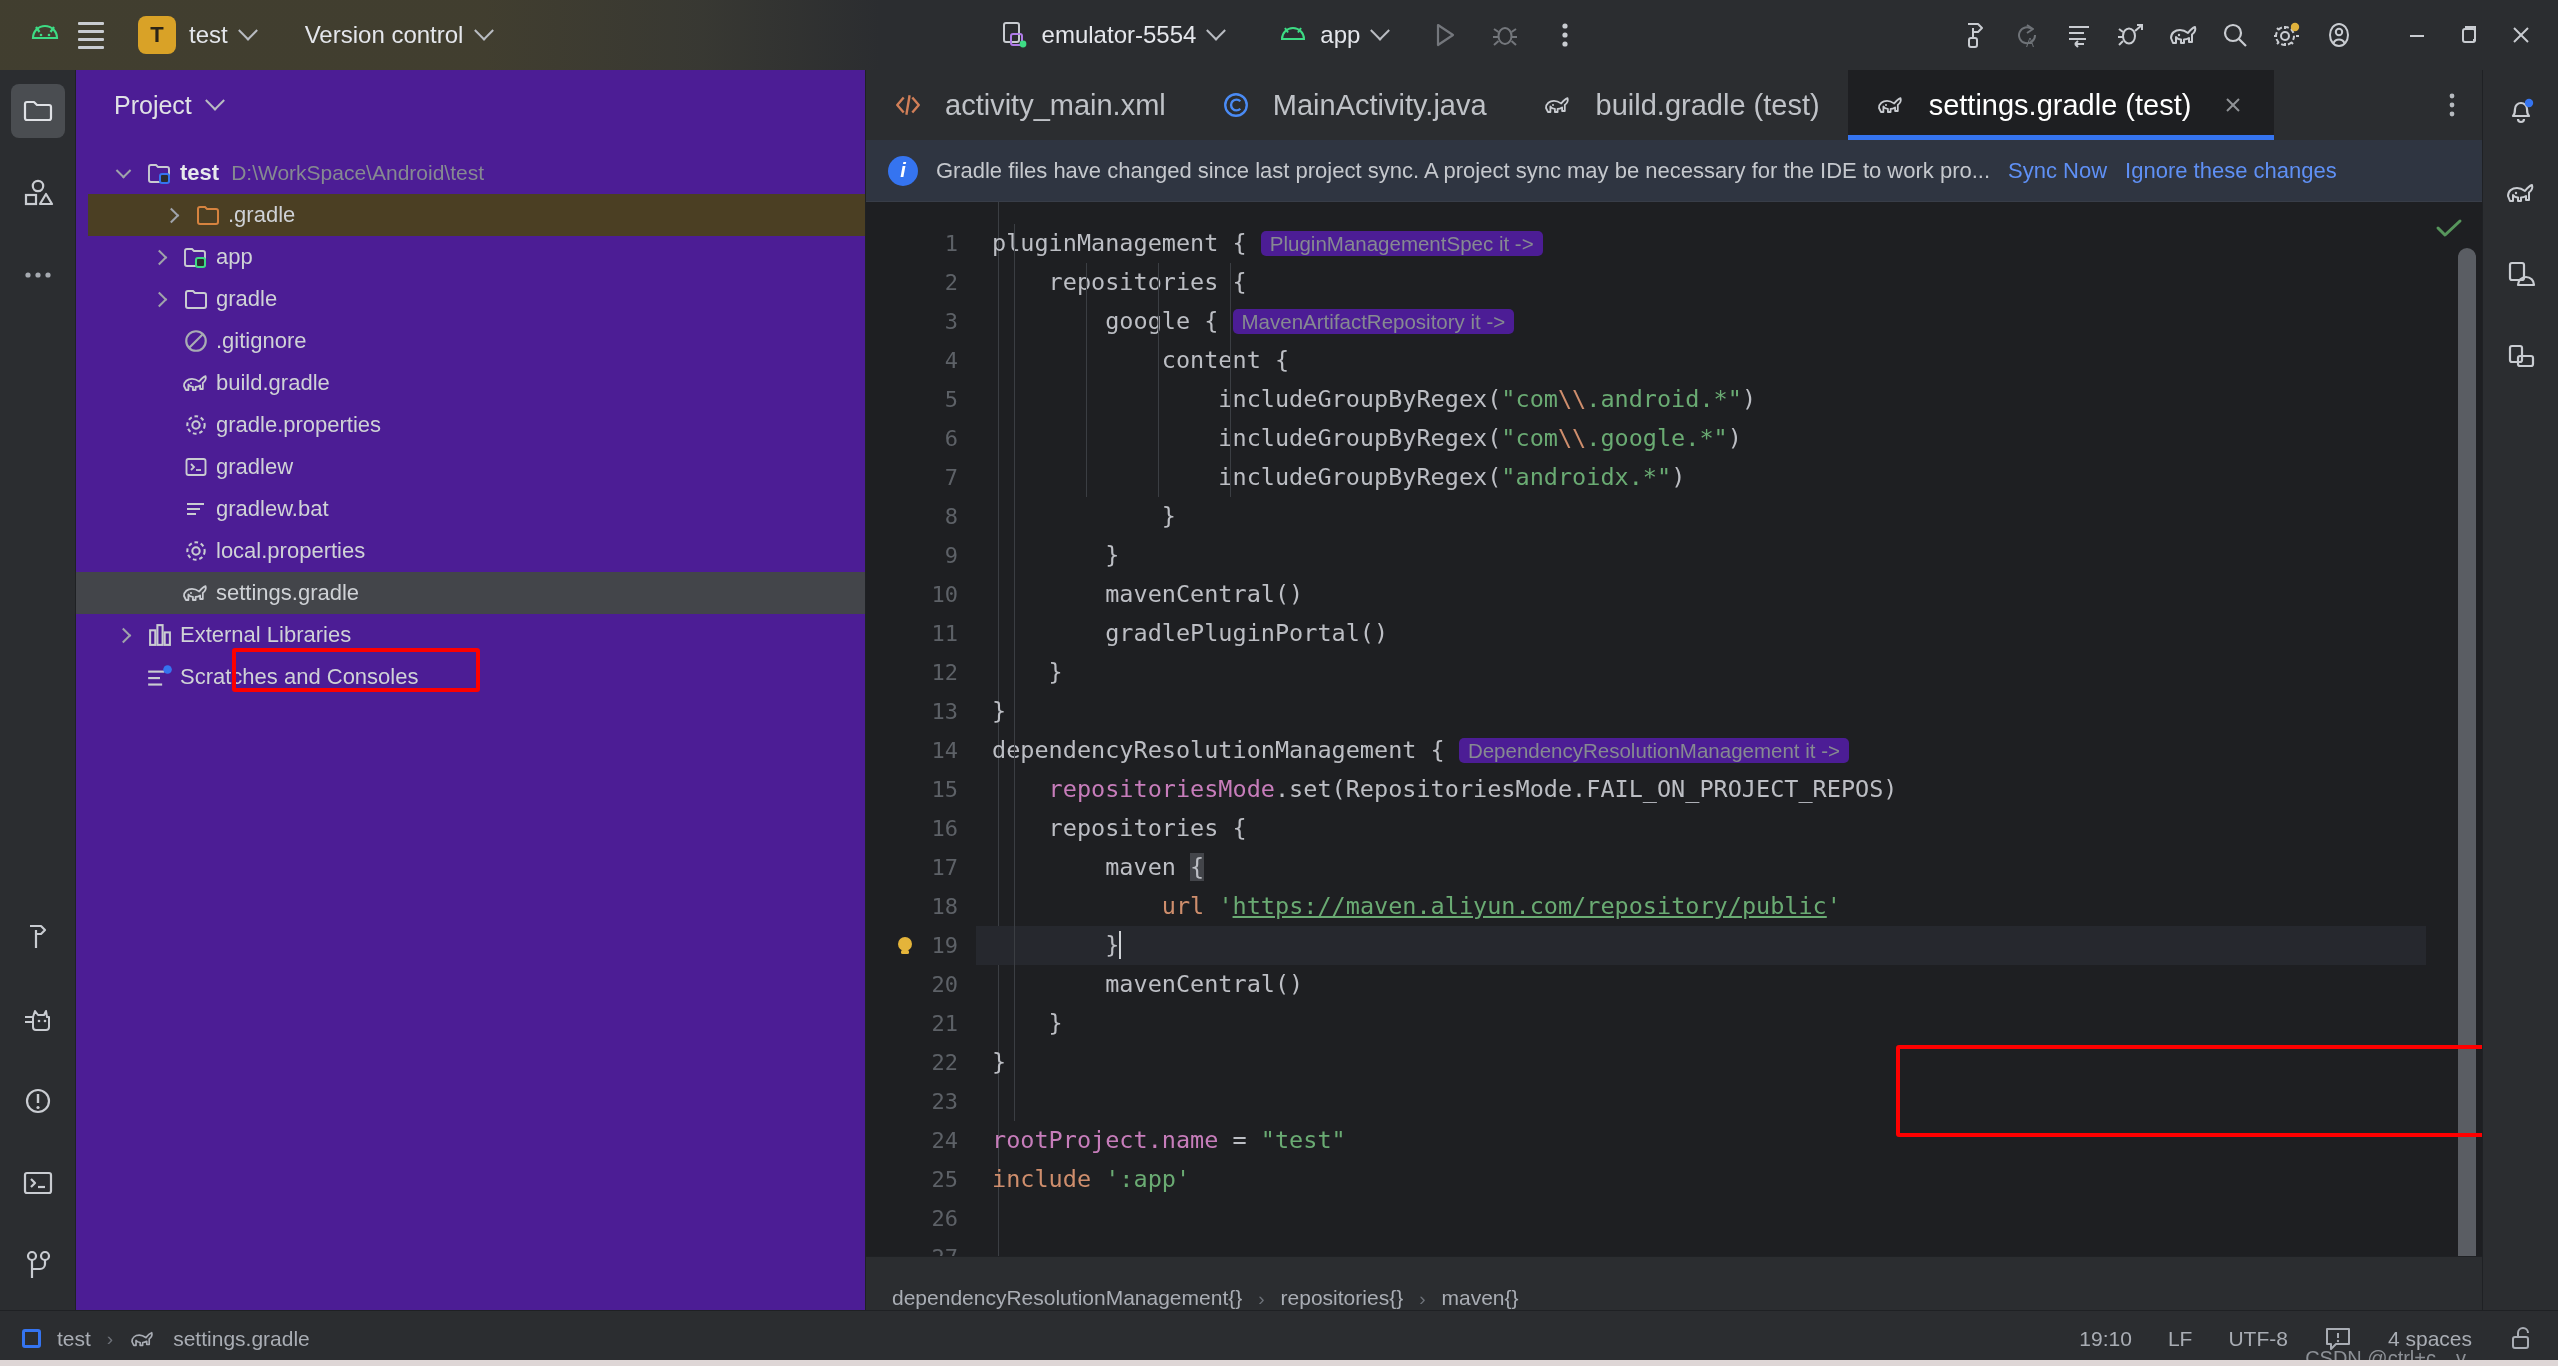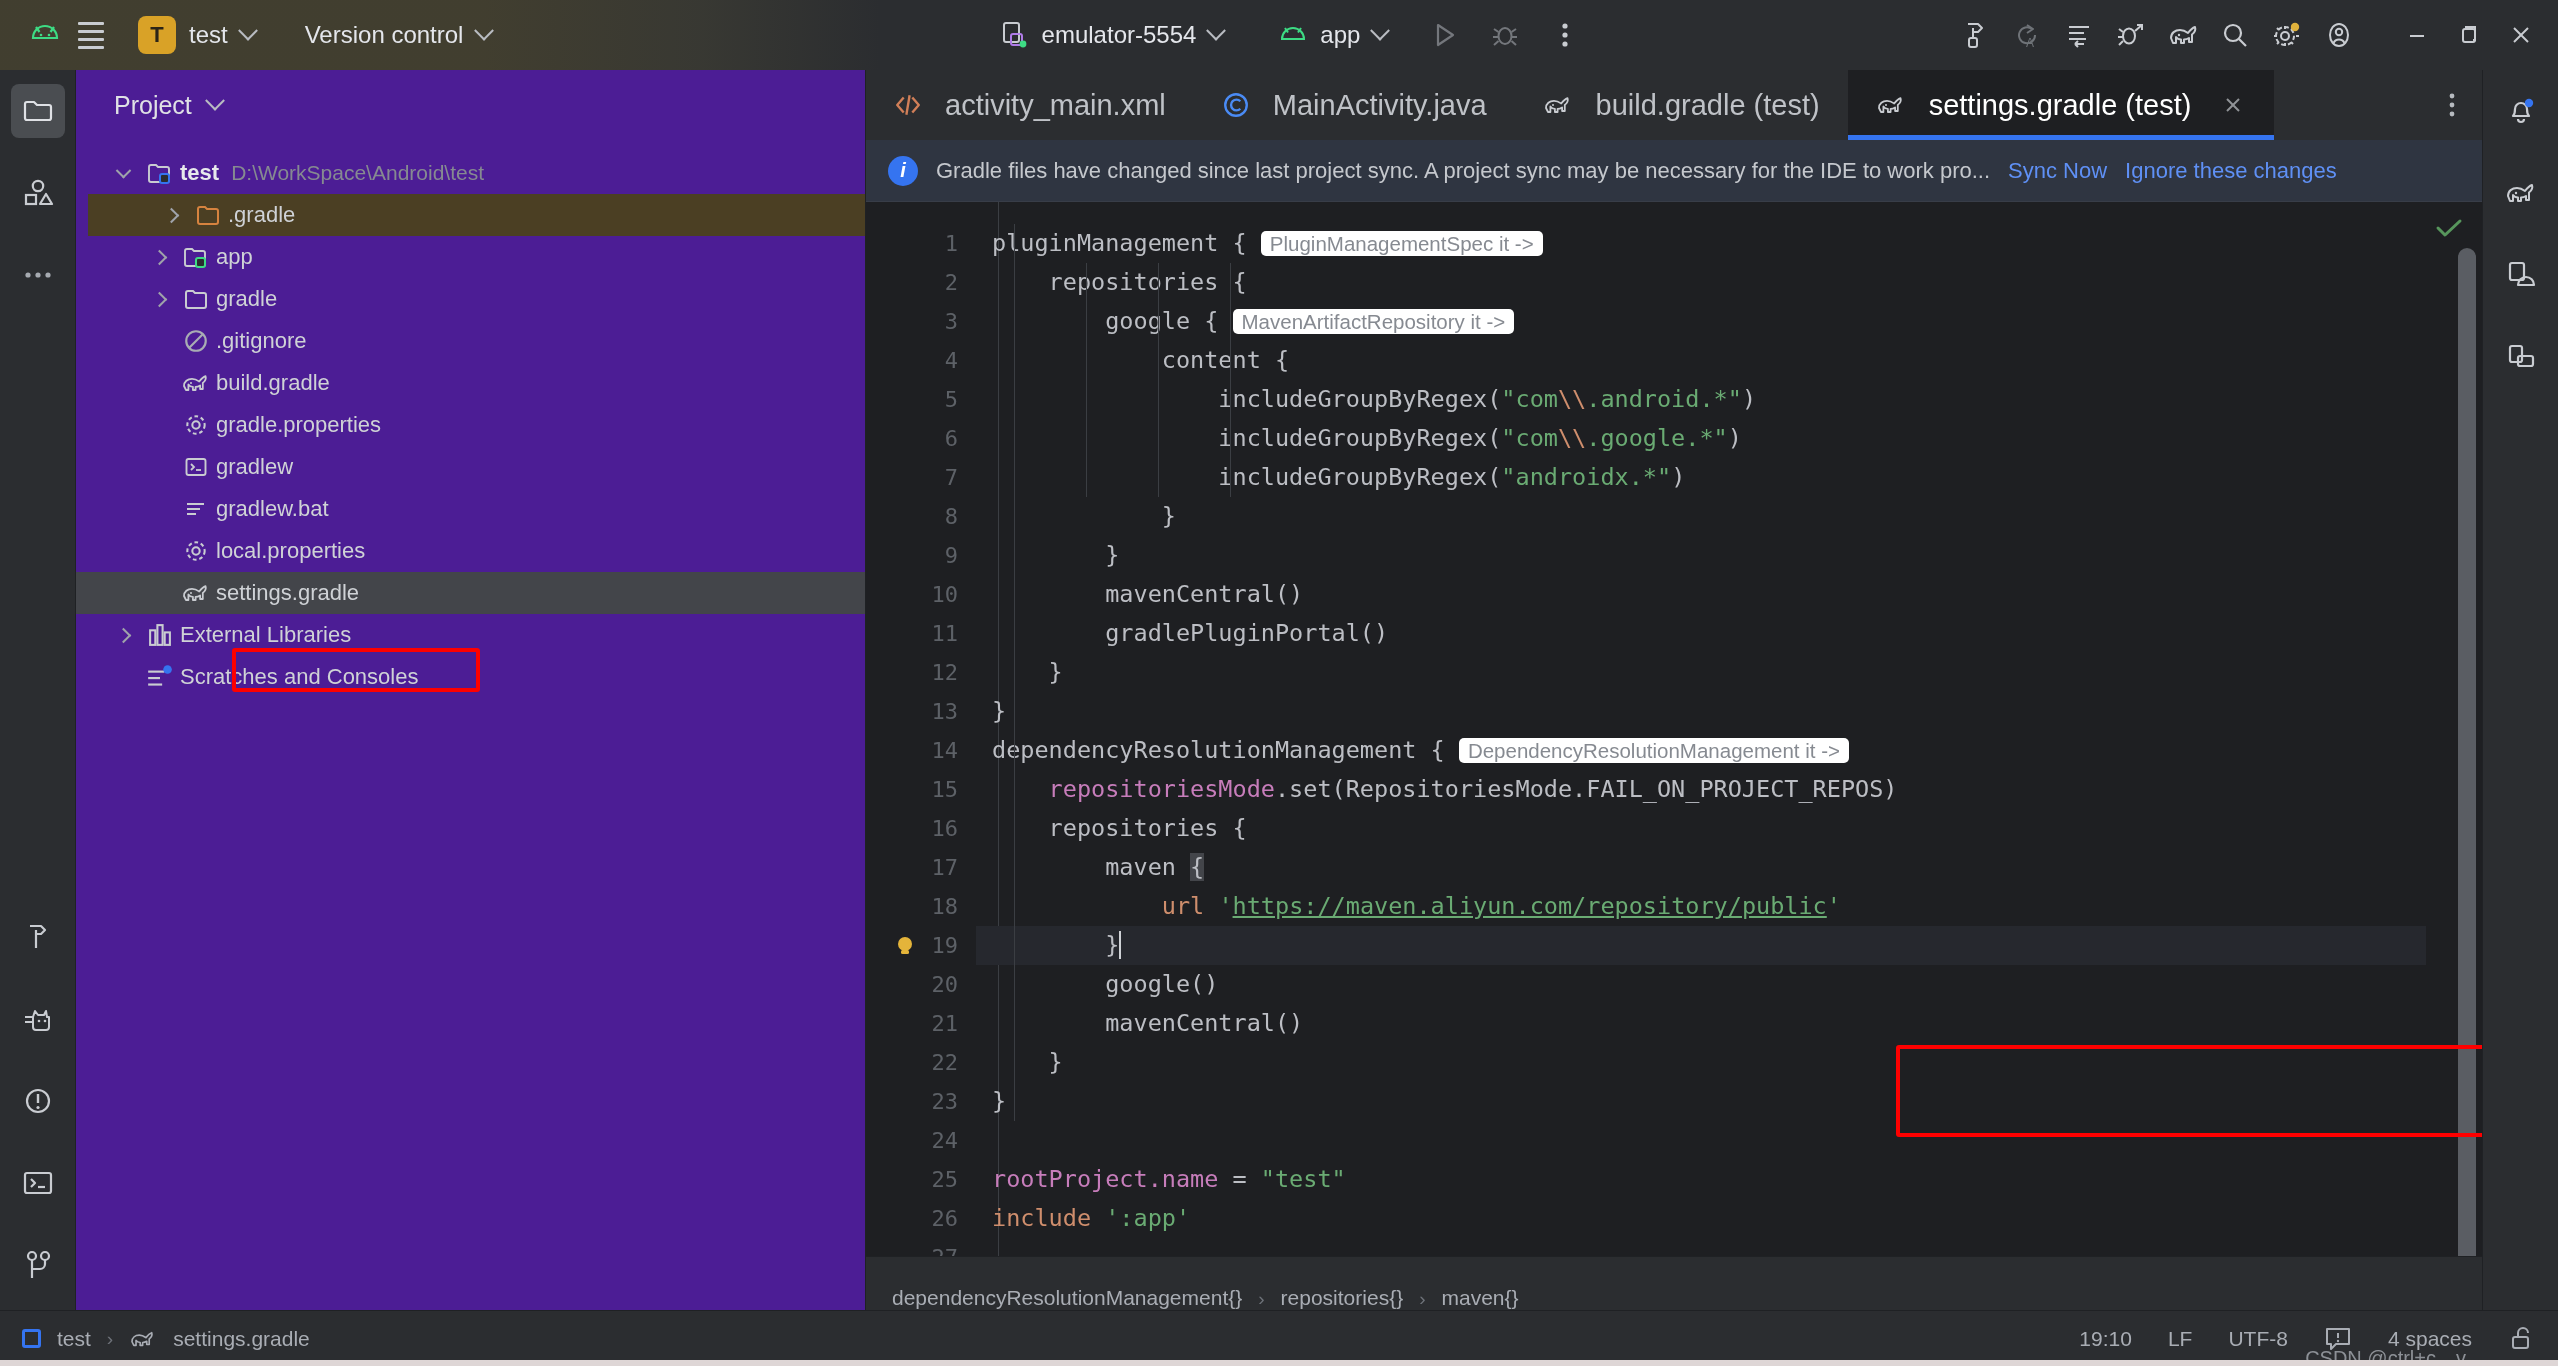--- a/index.html
+++ b/index.html
@@ -114,21 +114,21 @@
   .gnum { height:39px; line-height:39px; font-family:"DejaVu Sans Mono", monospace; font-size:22px; color:#5d6167; padding-right:18px; }
   .bulb { position:absolute; left:26px; width:26px; height:26px; }
   .codecol { flex:1 1 auto; position:relative; padding-top:22px; min-width:0; overflow:hidden;}
   .cline { height:39px; line-height:39px; font-family:"DejaVu Sans Mono", monospace; font-size:23.5px;
            white-space:pre; color:#bcbec4; padding-left:16px; position:relative; }
   .cline.cur { background:#26282e; }
   .kw   { color:#cf8e6d; }
   .prop { color:#c77dbb; }
   .str  { color:#6aab73; }
   .esc  { color:#cf8e6d; }
-  .hintchip { background:#ffffff; color:#868a91; border-radius:5px; padding:1px 9px; font-size:20.5px;
+  .hintchip { background:#4c1d95; color:#868a91; border-radius:5px; padding:1px 9px; font-size:20.5px;
               font-family:"Liberation Sans", sans-serif; }
   .urlstr { color:#6aab73; text-decoration:underline; }
   .caret { display:inline-block; width:2px; height:28px; background:#cfd2d6; vertical-align:-6px; }
   .selbg { background:#43454a; }
   .indent { position:absolute; top:0; bottom:0; width:1px; background:#3b3e43; }
 
   .rgutter { width:56px; flex:0 0 56px; background:#1e1f22; position:relative; }
   .rgutter .chk { position:absolute; top:14px; left:6px; }
   .vscroll { position:absolute; right:6px; top:46px; width:18px; height:1030px; background:#5a5d63; border-radius:9px; }
 
@@ -643,21 +643,20 @@
             <div class="cline">        mavenCentral()</div>
             <div class="cline">        gradlePluginPortal()</div>
             <div class="cline">    }</div>
             <div class="cline">}</div>
             <div class="cline">dependencyResolutionManagement { <span class="hintchip">DependencyResolutionManagement it -&gt;</span></div>
             <div class="cline">    <span class="prop">repositoriesMode</span>.set(RepositoriesMode.FAIL_ON_PROJECT_REPOS)</div>
             <div class="cline">    repositories {</div>
             <div class="cline">        maven <span class="selbg">{</span></div>
             <div class="cline">            <span class="kw">url</span> <span class="str">'<span class="urlstr">https://maven.aliyun.com/repository/public</span>'</span></div>
             <div class="cline cur">        }<span class="caret"></span></div>
-            <div class="cline">        google()</div>
             <div class="cline">        mavenCentral()</div>
             <div class="cline">    }</div>
             <div class="cline">}</div>
             <div class="cline"></div>
             <div class="cline"><span class="prop">rootProject.name</span> = <span class="str">"test"</span></div>
             <div class="cline"><span class="kw">include</span> <span class="str">':app'</span></div>
             <div class="cline"></div>
             <div class="indent" style="left: 38px; top: 22px; height: 897px;"></div>
             <div class="indent" style="left: 110px; top: 61px; height: 234px;"></div>
             <div class="indent" style="left: 182px; top: 61px; height: 234px;"></div>

